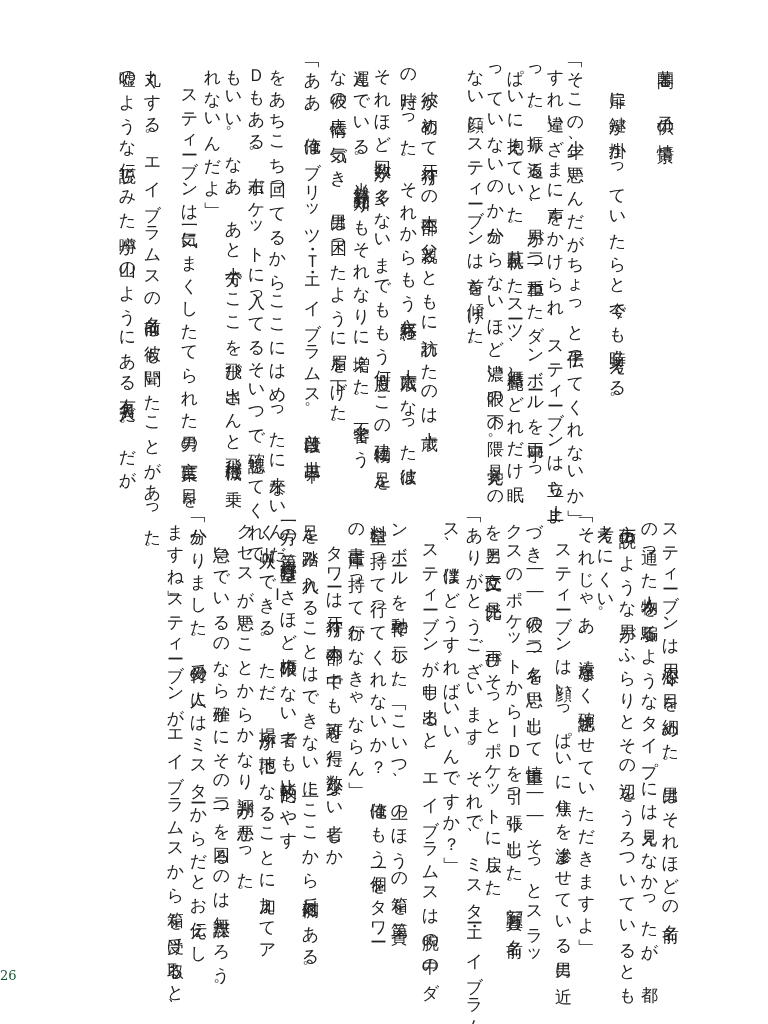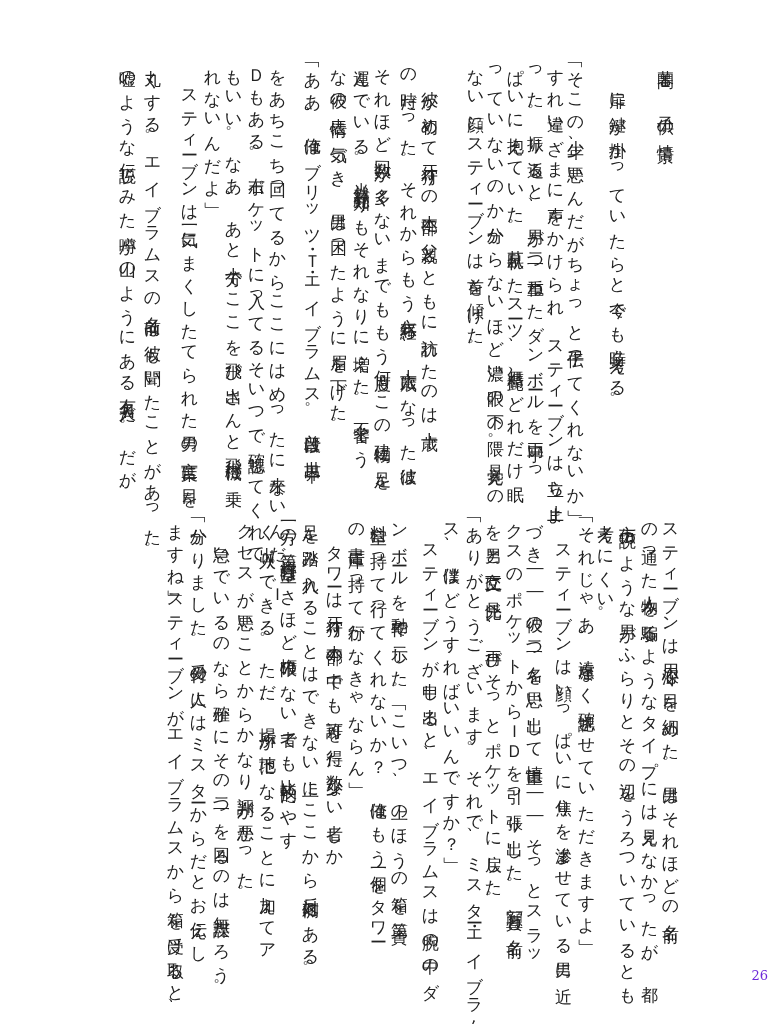--- a/index.html
+++ b/index.html
@@ -14,22 +14,22 @@
     text-orientation: upright;
     font-size: 17px;
     line-height: 20px;
     letter-spacing: 3px;
     white-space: nowrap;
     width: 20px;
     text-align: start;
   }
   .title { font-size: 17px; }
   .page-number {
-    position: absolute; left: 0; width: 768px; top: 968px; text-align: right;
-    font-family: "DejaVu Serif", serif; font-size: 13px; color: #6d28d9;
+    position: absolute; left: 0; width: 768px; top: 968px; text-align: left;
+    font-family: "DejaVu Serif", serif; font-size: 13px; color: #14532d;
   }
 </style>
 </head>
 <body>
 
 <div class="page">
   <div id="top-block">
       <div class="col title" style="left: 656px; top: 57px;">幕間１　子供の情景</div>
       <div class="col" style="left: 608px; top: 78px;">扉に鍵が掛かっていたらと今でも時々考える。</div>
       <div class="col" style="left: 566px; top: 57px;">「そこの少年、悪いんだがちょっと手伝ってくれないか」</div>

